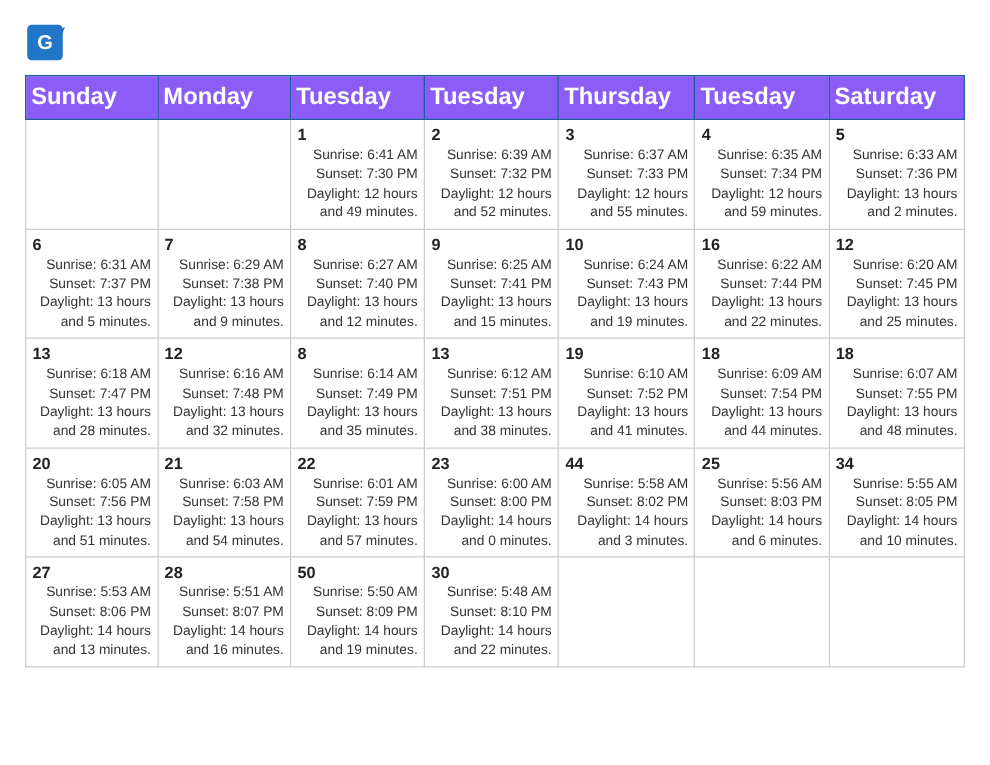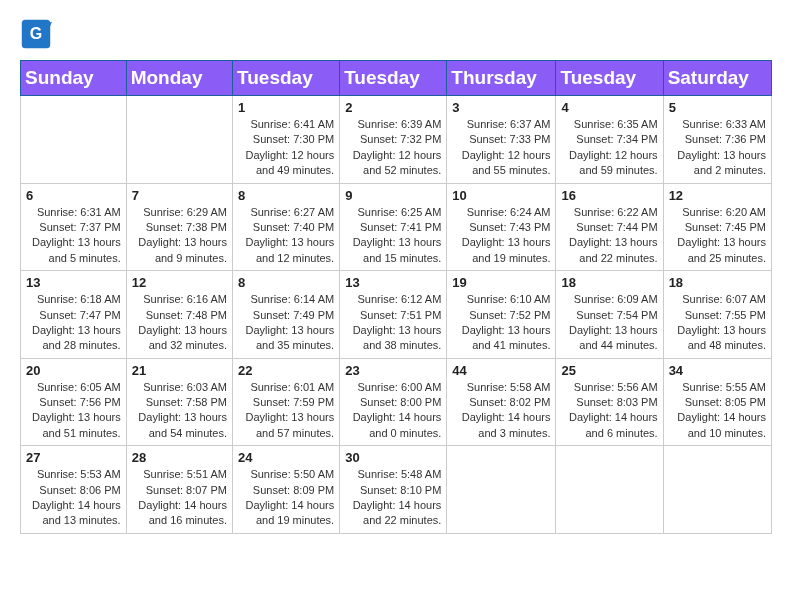--- a/index.html
+++ b/index.html
@@ -244,21 +244,21 @@
         <tr>
           <td>
             <span class="day-num">27</span>
             <div class="day-info">Sunrise: 5:53 AM<br>Sunset: 8:06 PM<br>Daylight: 14 hours and 13 minutes.</div>
           </td>
           <td>
             <span class="day-num">28</span>
             <div class="day-info">Sunrise: 5:51 AM<br>Sunset: 8:07 PM<br>Daylight: 14 hours and 16 minutes.</div>
           </td>
           <td>
-            <span class="day-num">24</span>
+            <span class="day-num">50</span>
             <div class="day-info">Sunrise: 5:50 AM<br>Sunset: 8:09 PM<br>Daylight: 14 hours and 19 minutes.</div>
           </td>
           <td>
             <span class="day-num">30</span>
             <div class="day-info">Sunrise: 5:48 AM<br>Sunset: 8:10 PM<br>Daylight: 14 hours and 22 minutes.</div>
           </td>
           <td class="empty"></td>
           <td class="empty"></td>
           <td class="empty"></td>
         </tr>

